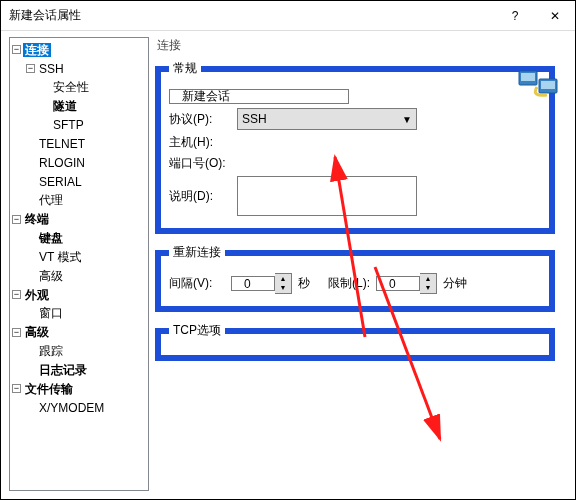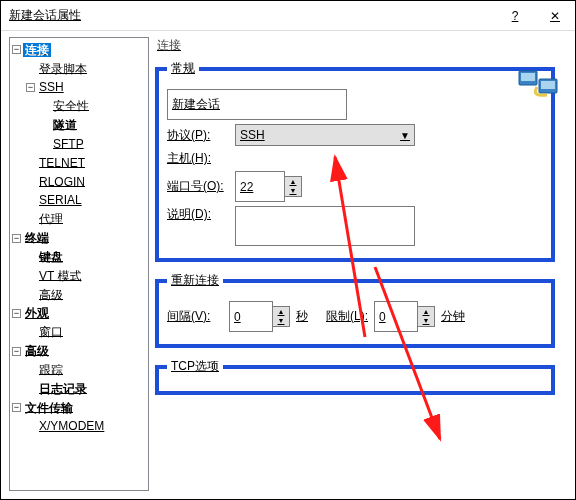--- a/index.html
+++ b/index.html
@@ -1,39 +1,39 @@
 <!DOCTYPE html>
 <html><head>
 <meta charset="utf-8">
 <style>
 * { box-sizing: border-box; font-family: "Microsoft YaHei", "SimSun", sans-serif; font-size: 12px; }
 body { margin: 0; background: #fff; }
-.window { width: 576px; height: 500px; border: 1px solid #000; display: flex; flex-direction: column; text-decoration: underline; }
+.window { width: 576px; height: 500px; border: 1px solid #000; display: flex; flex-direction: column; }
 .titlebar { height: 30px; display: flex; align-items: center; padding-left: 8px; border-bottom: 1px solid #ddd; }
 .titlebar-title { flex: 1; }
 .titlebar-btn { width: 40px; height: 28px; display: flex; align-items: center; justify-content: center; cursor: default; }
 .content { flex: 1; display: flex; flex-direction: column; padding: 6px 8px 8px 8px; }
 .cat-label { margin-bottom: 2px; }
 .main-row { flex: 1; display: flex; gap: 6px; overflow: hidden; }
 .tree { width: 140px; border: 1px solid #828790; background: #fff; overflow: auto; padding: 2px 0; }
 .tree ul { list-style: none; margin: 0; padding: 0 0 0 14px; }
 .tree > ul { padding-left: 2px; }
 .tree li { line-height: 18px; white-space: nowrap; position: relative; }
 .tree .toggle { display: inline-block; width: 9px; height: 9px; border: 1px solid #888; text-align: center; line-height: 7px; font-size: 9px; margin-right: 2px; background: #fff; cursor: default; vertical-align: middle; }
 .tree .notoggle { display: inline-block; width: 11px; }
 .tree .lbl { cursor: default; padding: 0 2px; vertical-align: middle; }
 .tree .sel { background: #0078d7; color: #fff; }
 .tree .bold { font-weight: bold; }
 .right { flex: 1; display: flex; flex-direction: column; position: relative; }
 .section-title { color: #444; padding: 0 0 2px 2px; }
-fieldset { border: 4px solid #1d4ed8; margin: 4px 12px 6px 0; padding: 8px 8px 8px 8px; }
+fieldset { border: 6px solid #1d4ed8; margin: 4px 12px 6px 0; padding: 8px 8px 8px 8px; }
 legend { padding: 0 4px; }
 .form-row { display: flex; align-items: center; margin: 4px 0; }
 .form-row label { width: 68px; }
-.txt { border: 1px solid #7a7a7a; height: 31px; padding: 1px 4px; background: #fff; }
+.txt { border: 1px solid #7a7a7a; height: 15px; padding: 1px 12px; background: #fff; }
 .combo { height: 22px; border: 1px solid #7a7a7a; background: #e1e1e1; display: flex; align-items: center; padding: 0 4px; justify-content: space-between; }
 .combo .arrow { font-size: 10px; }
 .spin { display: flex; align-items: center; }
 .spin input { width: 50px; text-align: left; }
 .spin-btns { display: flex; flex-direction: column; border: 1px solid #7a7a7a; border-left: none; height: 21px; }
 .spin-btns button { width: 16px; height: 10px; font-size: 7px; line-height: 6px; border: none; background: #e1e1e1; padding: 0; cursor: default; }
 .textarea { border: 1px solid #7a7a7a; width: 180px; height: 40px; background: #fff; }
 .big { width: 180px; }
 .cb-row { display: flex; align-items: center; margin: 4px 0; }
 .cb-row input[type=checkbox] { margin: 0 4px 0 0; }
@@ -55,21 +55,20 @@
   </div>
 
   <div class="content">
 
     <div class="main-row">
 
       <div class="tree">
         <ul>
           <li><span class="toggle">−</span><span class="lbl sel bold">连接</span>
             <ul>
-              <li><span class="notoggle"></span><span class="lbl">登录脚本</span></li>
               <li><span class="toggle">−</span><span class="lbl">SSH</span>
                 <ul>
                   <li><span class="notoggle"></span><span class="lbl">安全性</span></li>
                   <li><span class="notoggle"></span><span class="lbl bold">隧道</span></li>
                   <li><span class="notoggle"></span><span class="lbl">SFTP</span></li>
                 </ul>
               </li>
               <li><span class="notoggle"></span><span class="lbl">TELNET</span></li>
               <li><span class="notoggle"></span><span class="lbl">RLOGIN</span></li>
               <li><span class="notoggle"></span><span class="lbl">SERIAL</span></li>
@@ -124,29 +123,22 @@
             <div class="combo big">
               <span>SSH</span>
               <span class="arrow">▼</span>
             </div>
           </div>
           <div class="form-row">
             <label>主机(H):</label>
           </div>
           <div class="form-row">
             <label>端口号(O):</label>
-            <div class="spin">
-              <input class="txt" value="22" style="">
-              <div class="spin-btns">
-                  <button>▲</button>
-                  <button>▼</button>
-                </div>
-            </div>
           </div>
-          <div class="form-row" style="align-items:flex-start">
+          <div class="form-row" style="align-items:center">
             <label>说明(D):</label>
             <div class="textarea" contenteditable="true" style=""></div>
           </div>
         </fieldset>
 
         <fieldset>
           <legend>重新连接</legend>
           <div class="form-row" style="gap:6px">
             <label style="width:56px">间隔(V):</label>
             <div class="spin">

